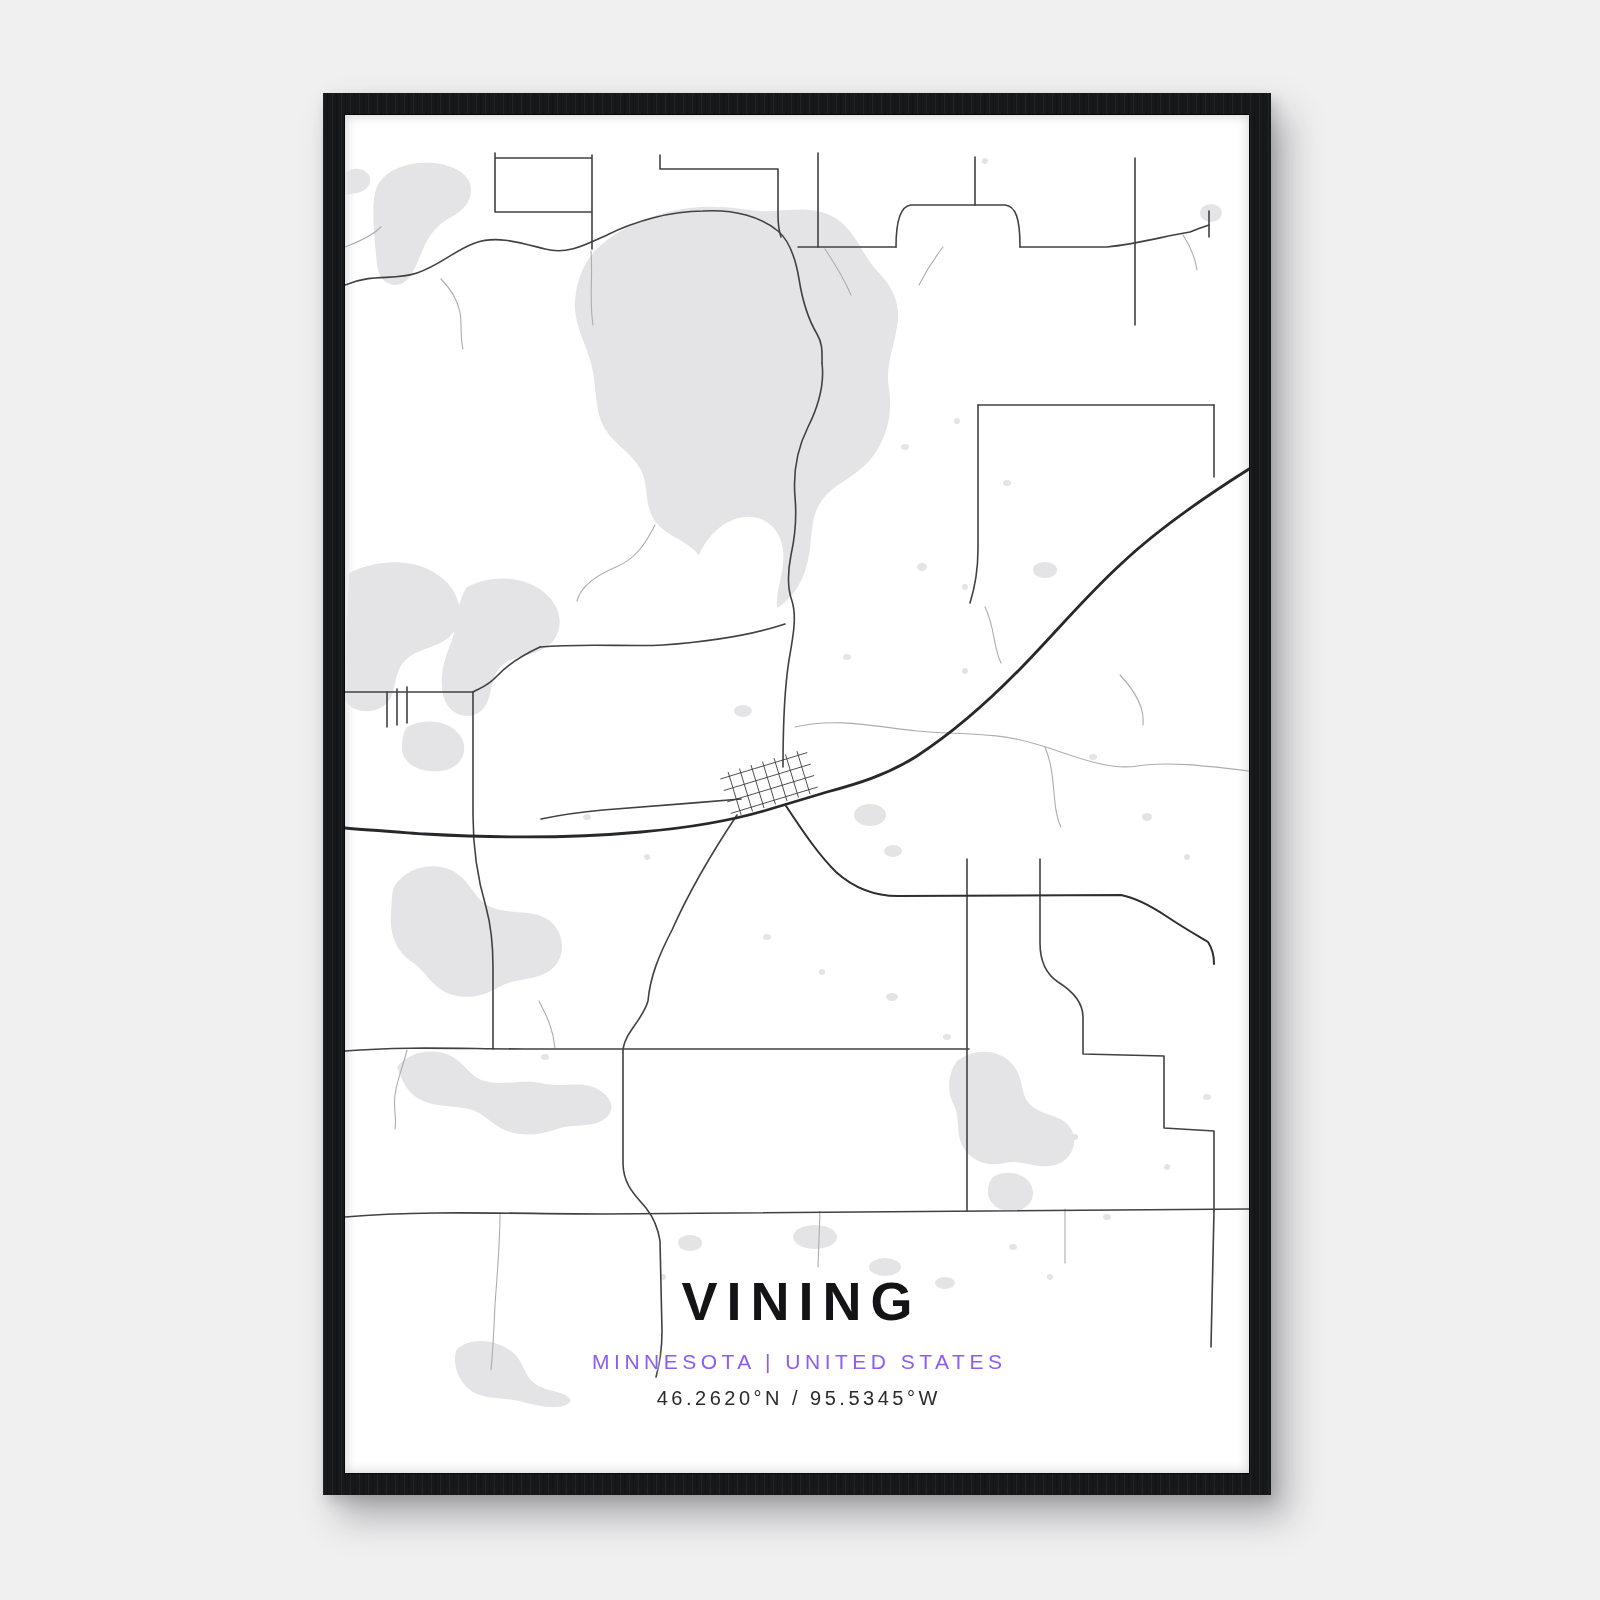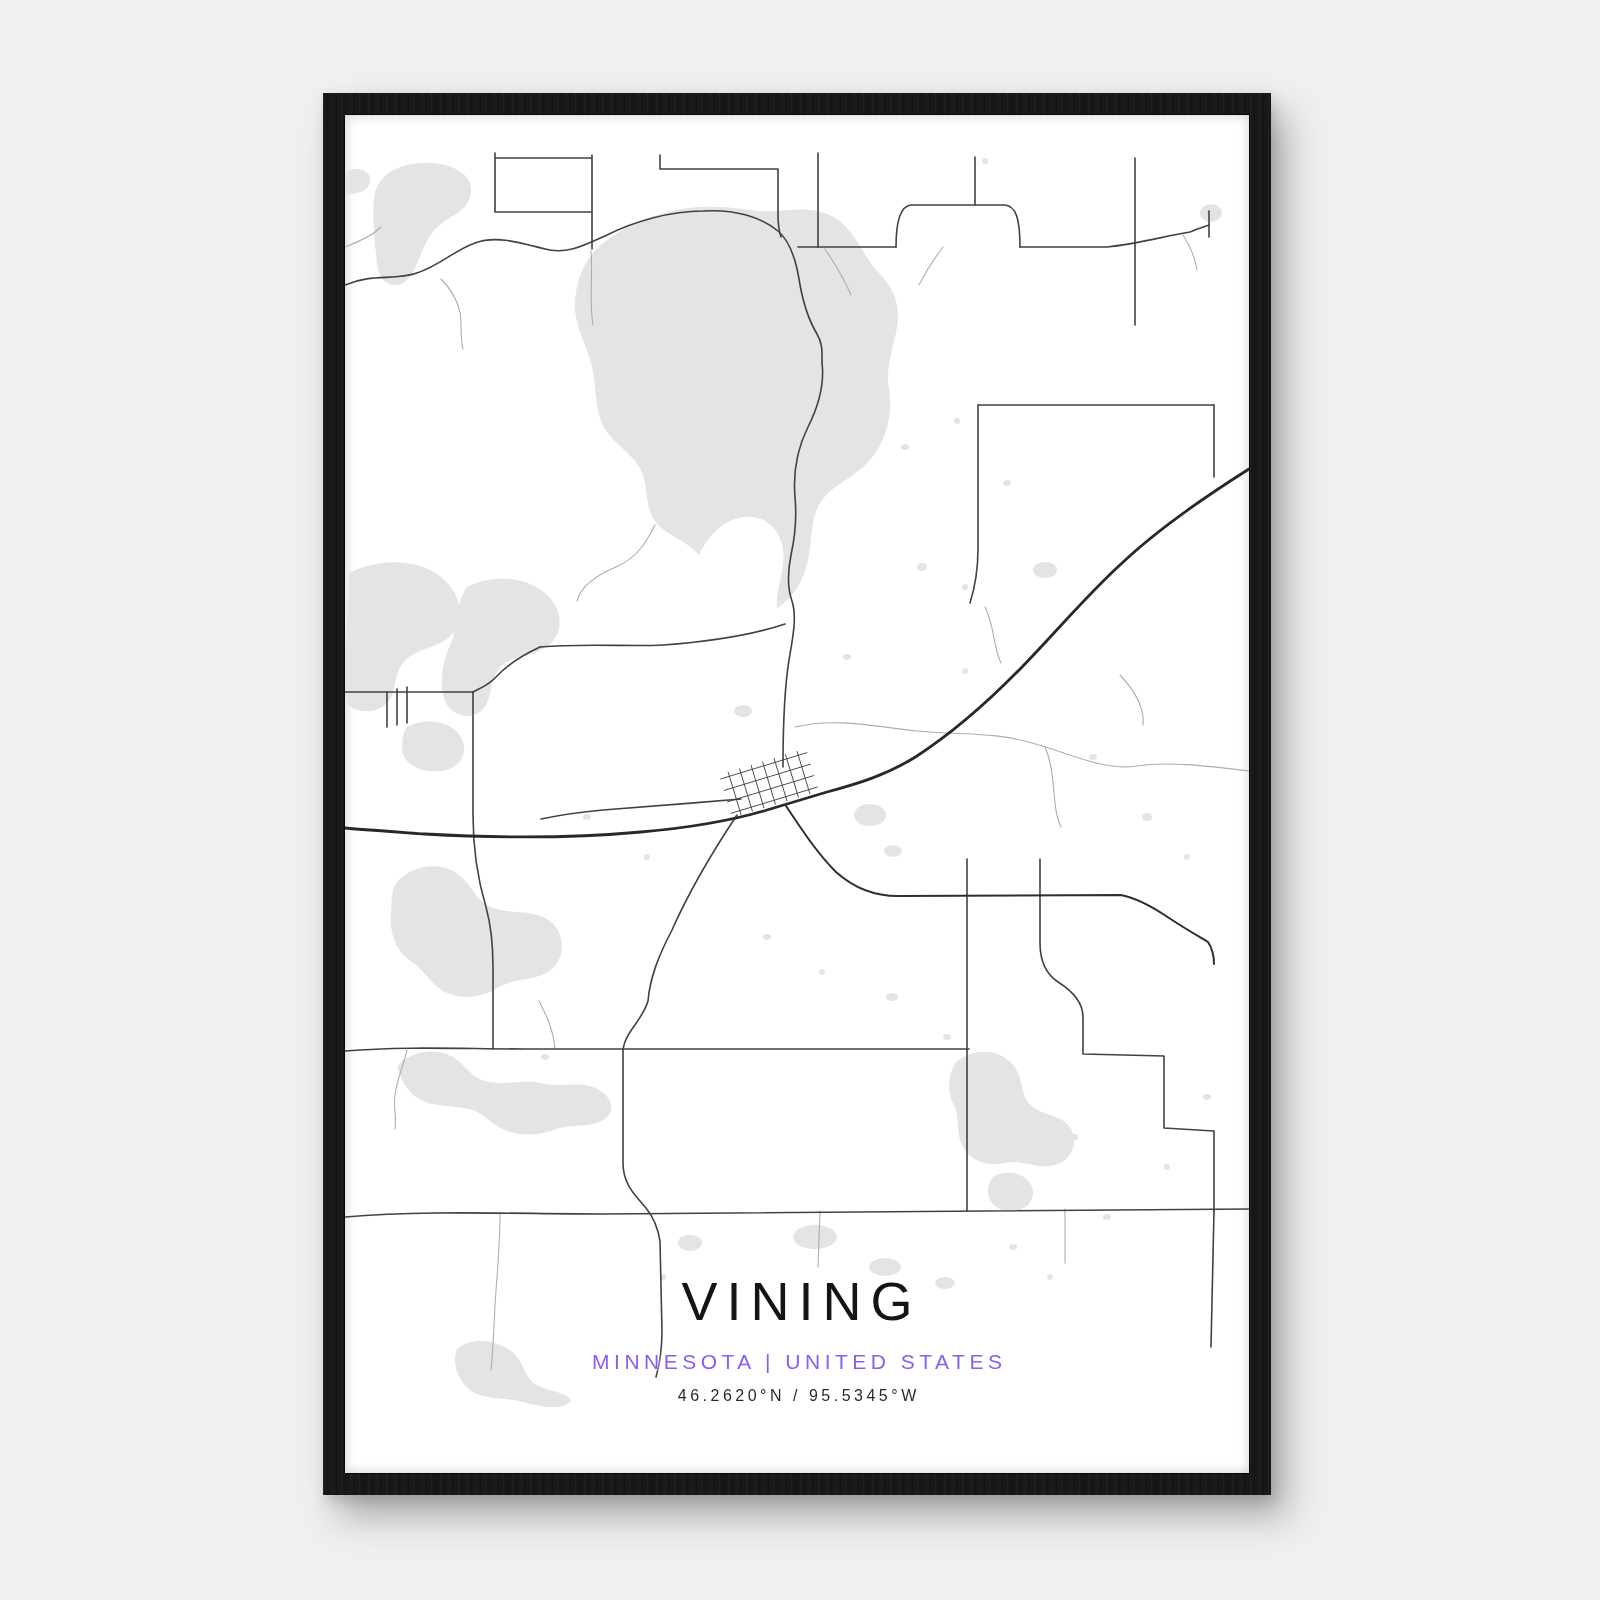--- a/index.html
+++ b/index.html
@@ -28,29 +28,29 @@
     box-shadow:inset 0 0 12px rgba(30,30,35,0.22), 0 0 0 1px rgba(0,0,0,0.65);
     overflow:hidden;
   }
   .map-svg{position:absolute;inset:0;width:100%;height:100%;display:block;}
   .caption{
     position:absolute;left:0;right:0;top:1158px;
     text-align:center;color:#1a1a1c;
     text-shadow:0 0 8px #fff, 0 0 3px #fff;
   }
   .caption .city{
-    font-size:54px;font-weight:400;letter-spacing:9px;
+    font-size:54px;font-weight:700;letter-spacing:9px;
     line-height:1.05;margin:0;color:#141416;text-indent:9px;
   }
   .caption .region{
     margin-top:20px;font-size:21px;font-weight:300;letter-spacing:4.5px;
     color:#8b5cf6;text-indent:4.5px;
   }
   .caption .coords{
-    margin-top:13px;font-size:16px;font-weight:300;letter-spacing:3.5px;
+    margin-top:13px;font-size:20px;font-weight:300;letter-spacing:3.5px;
     color:#2b2b2d;text-indent:3.5px;
   }
 </style>
 </head>
 <body>
 
 <div class="scene">
   <div class="frame">
     <div class="paper">
 

